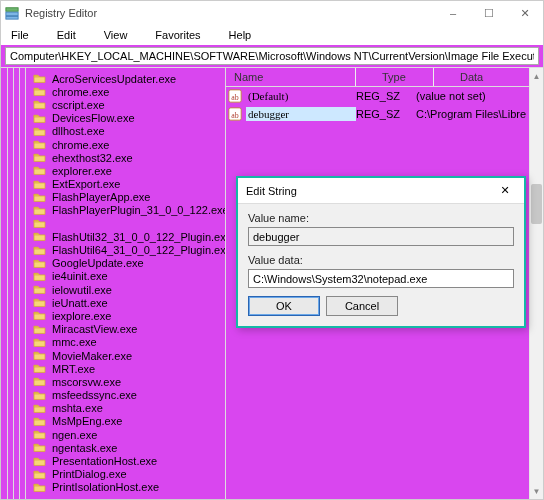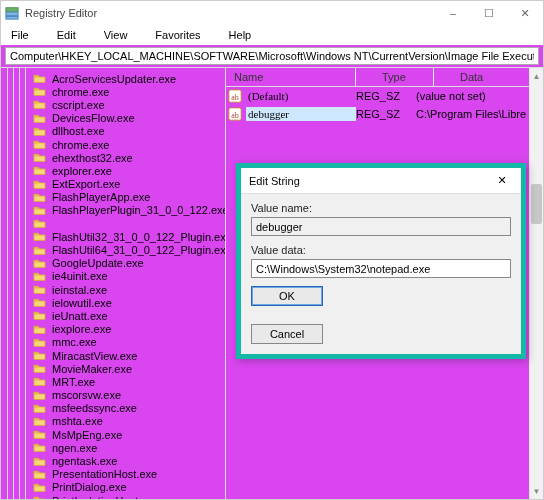--- a/index.html
+++ b/index.html
@@ -170,24 +170,24 @@
   }
 
   
   .overlay {
     position: absolute;
     top: 0; left:0; right:0; bottom:0;
   }
   .dialog {
     position: absolute;
     left: 235px;
-    top: 95px;
+    top: 108px;
     width: 290px;
     background: #f0f0f0;
-    border: 5px solid #14b8a6;
+    border: 2px solid #14b8a6;
     box-shadow: 2px 2px 8px rgba(0,0,0,0.25);
     font-size: 11px;
   }
   .dlg-title {
     background: #fff;
     display: flex;
     align-items: center;
     padding: 4px 4px 4px 8px;
     border-bottom: 1px solid #ddd;
   }
@@ -209,23 +209,22 @@
     width: 100%;
     height: 19px;
     border: 1px solid #888;
     padding: 1px 4px;
     font-size: 11px;
     margin-bottom: 8px;
   }
   .dlg-body input.ro { background: #f0f0f0; }
   .dlg-btns {
     display: flex;
-    justify-content: flex-end;
-    gap: 18px;
-    flex-direction: column;
+    justify-content: flex-start;
+    gap: 6px;
   }
   .dlg-btns button {
     width: 72px;
     height: 20px;
     font-size: 11px;
     border: 1px solid #888;
     background: #e9e9e9;
   }
   .dlg-btns button.default {
     border: 1px solid #2a65b3;
@@ -424,29 +423,20 @@
             </span>
             <span class="label">ie4uinit.exe</span>
           </div>
           <div class="tree-item">
             <span class="folder">
               <svg viewBox="0 0 16 14" width="13" height="11">
                 <path d="M1 3 L6 3 L8 5 L15 5 L15 12 L1 12 Z" fill="#f8d775" stroke="#d6a838"></path>
                 <path d="M1 3 L6 3 L8 5 L1 5 Z" fill="#f3c95c" stroke="#d6a838"></path>
               </svg>
             </span>
-            <span class="label">ieinstal.exe</span>
-          </div>
-          <div class="tree-item">
-            <span class="folder">
-              <svg viewBox="0 0 16 14" width="13" height="11">
-                <path d="M1 3 L6 3 L8 5 L15 5 L15 12 L1 12 Z" fill="#f8d775" stroke="#d6a838"></path>
-                <path d="M1 3 L6 3 L8 5 L1 5 Z" fill="#f3c95c" stroke="#d6a838"></path>
-              </svg>
-            </span>
             <span class="label">ielowutil.exe</span>
           </div>
           <div class="tree-item">
             <span class="folder">
               <svg viewBox="0 0 16 14" width="13" height="11">
                 <path d="M1 3 L6 3 L8 5 L15 5 L15 12 L1 12 Z" fill="#f8d775" stroke="#d6a838"></path>
                 <path d="M1 3 L6 3 L8 5 L1 5 Z" fill="#f3c95c" stroke="#d6a838"></path>
               </svg>
             </span>
             <span class="label">ieUnatt.exe</span>
@@ -460,30 +450,30 @@
             </span>
             <span class="label">iexplore.exe</span>
           </div>
           <div class="tree-item">
             <span class="folder">
               <svg viewBox="0 0 16 14" width="13" height="11">
                 <path d="M1 3 L6 3 L8 5 L15 5 L15 12 L1 12 Z" fill="#f8d775" stroke="#d6a838"></path>
                 <path d="M1 3 L6 3 L8 5 L1 5 Z" fill="#f3c95c" stroke="#d6a838"></path>
               </svg>
             </span>
+            <span class="label">MiracastView.exe</span>
+          </div>
+          <div class="tree-item">
+            <span class="folder">
+              <svg viewBox="0 0 16 14" width="13" height="11">
+                <path d="M1 3 L6 3 L8 5 L15 5 L15 12 L1 12 Z" fill="#f8d775" stroke="#d6a838"></path>
+                <path d="M1 3 L6 3 L8 5 L1 5 Z" fill="#f3c95c" stroke="#d6a838"></path>
+              </svg>
+            </span>
             <span class="label">mmc.exe</span>
-          </div>
-          <div class="tree-item">
-            <span class="folder">
-              <svg viewBox="0 0 16 14" width="13" height="11">
-                <path d="M1 3 L6 3 L8 5 L15 5 L15 12 L1 12 Z" fill="#f8d775" stroke="#d6a838"></path>
-                <path d="M1 3 L6 3 L8 5 L1 5 Z" fill="#f3c95c" stroke="#d6a838"></path>
-              </svg>
-            </span>
-            <span class="label">MiracastView.exe</span>
           </div>
           <div class="tree-item">
             <span class="folder">
               <svg viewBox="0 0 16 14" width="13" height="11">
                 <path d="M1 3 L6 3 L8 5 L15 5 L15 12 L1 12 Z" fill="#f8d775" stroke="#d6a838"></path>
                 <path d="M1 3 L6 3 L8 5 L1 5 Z" fill="#f3c95c" stroke="#d6a838"></path>
               </svg>
             </span>
             <span class="label">MovieMaker.exe</span>
           </div>

